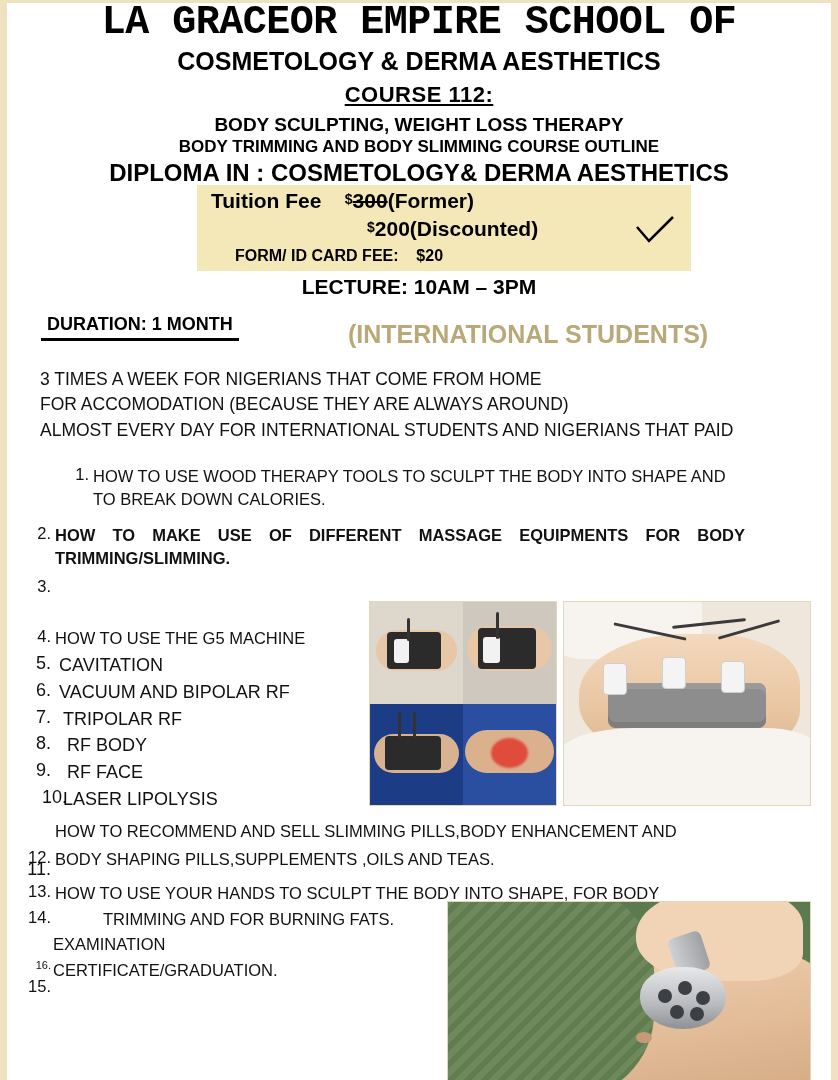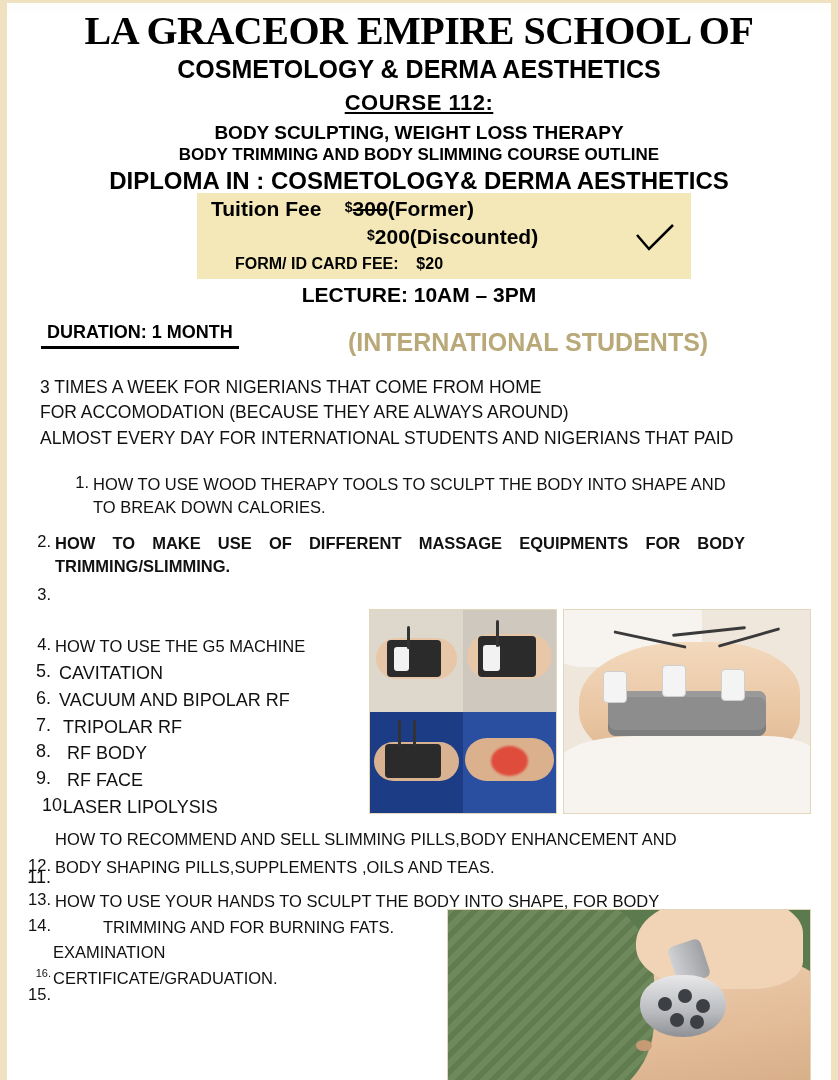--- a/index.html
+++ b/index.html
@@ -31,23 +31,23 @@
     background: #ffffff;
   }
 
   
   .title-1 {
     text-align: center;
     font-size: 40px;
     font-weight: bold;
     letter-spacing: -0.5px;
     color: #000;
-    margin: 8px 0 0 0;
+    margin: 0 0 0 0;
     line-height: 1.0;
-    font-family: Liberation Serif, serif;
+    font-family: Liberation Mono, monospace;
   }
   .title-2 {
     text-align: center;
     font-size: 25px;
     font-weight: bold;
     color: #000;
     margin: 6px 0 0 0;
     line-height: 1.0;
   }
   .course-line {

